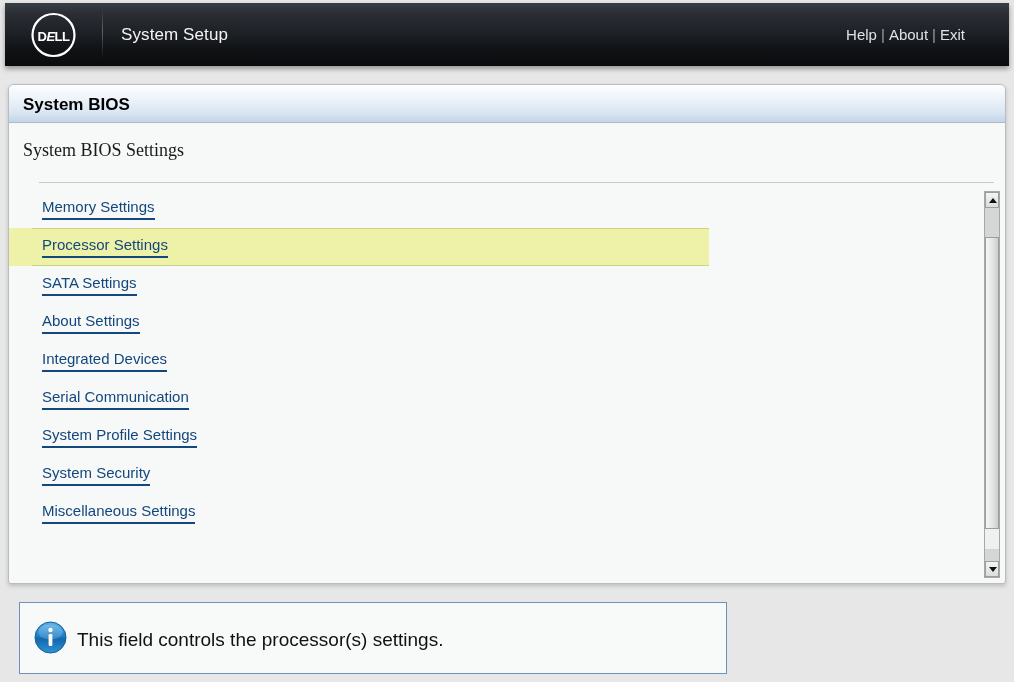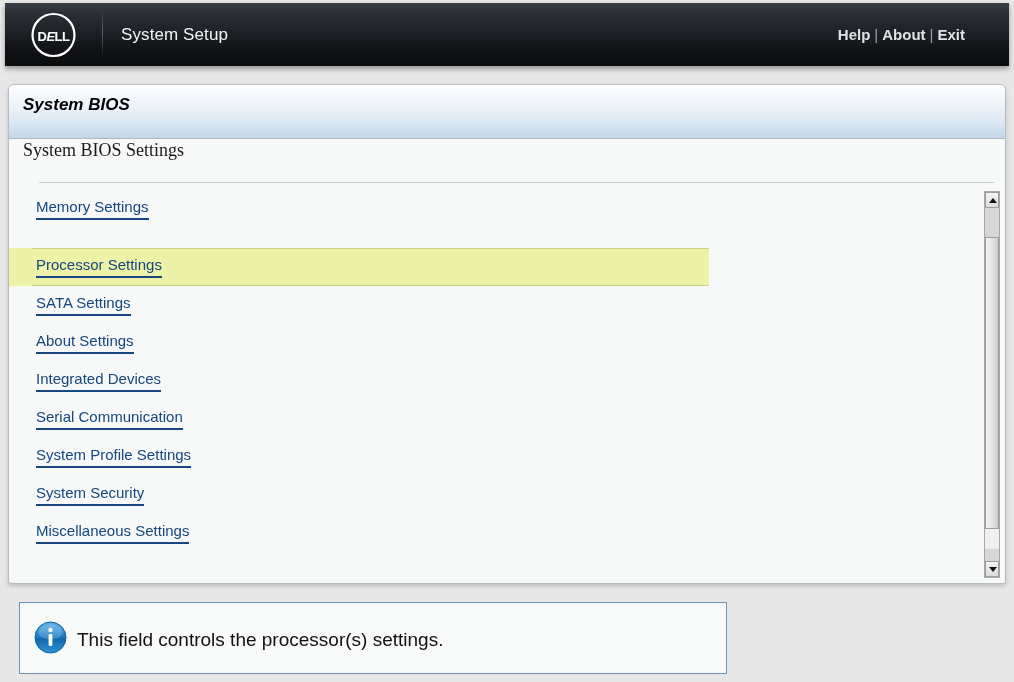--- a/index.html
+++ b/index.html
@@ -64,21 +64,21 @@
   }
 
   #header-links {
     position: absolute;
     right: 44px;
     top: 23px;
     font-size: 15px;
     color: #dfe2e6;
     white-space: nowrap;
   }
-  #header-links .hlink { cursor: pointer; font-weight: bold; }
+  #header-links .hlink { cursor: pointer; }
   #header-links .hsep {
     color: #9aa0a8;
     padding: 0 4px;
   }
 
   
   #main-panel {
     position: absolute;
     left: 8px;
     top: 84px;
@@ -86,28 +86,27 @@
     height: 500px;
     background: #f7f8f8;
     border: 1px solid #b9bcc0;
     border-radius: 6px 6px 3px 3px;
     box-shadow: 0 2px 4px rgba(0,0,0,0.18);
     overflow: hidden;
   }
 
   #panel-titlebar {
     position: relative;
-    height: 54px;
+    height: 38px;
     background: linear-gradient(to bottom,
                 #fdfeff 0%,
                 #eef4fa 35%,
                 #dbe7f3 72%,
                 #c3d5e8 100%);
     border-bottom: 1px solid #a9bacb;
-    font-style: italic;
   }
 
   #panel-title {
     position: absolute;
     left: 14px;
     top: 10px;
     font-size: 17px;
     font-weight: bold;
     color: #000000;
   }
@@ -147,21 +146,21 @@
   }
 
   .menu-row.selected {
     background: #edf2a8;
     border-top: 1px solid #d8dd8a;
     border-bottom: 1px solid #d8dd8a;
   }
 
   .menu-link {
     position: absolute;
-    left: 27px;
+    left: 33px;
     top: 8px;
     font-size: 15px;
     color: #13477d;
     text-decoration: none;
     border-bottom: 2px solid #13477d;
     padding-bottom: 3px;
     line-height: 17px;
   }
 
   
@@ -170,21 +169,20 @@
     position: absolute;
     left: 700px;
     top: -1px;
     bottom: -1px;
     right: 0;
     background: #f7f8f8;
     border: none;
   }
   #menu-list .selected {
     border: none;
-    margin-top: 20px;
   }
   #menu-list .selected .band {
     position: absolute;
     left: 23px;
     top: 0;
     width: 700px;
     height: 38px;
     background: #edf2a8;
     border-top: 1px solid #cdd47e;
     border-bottom: 1px solid #cdd47e;

